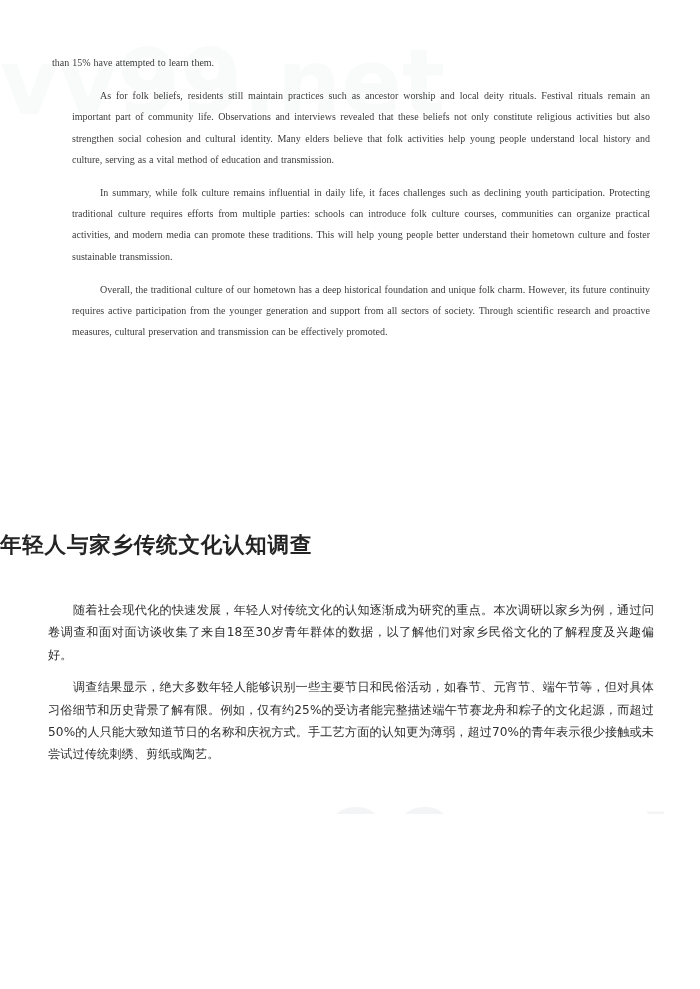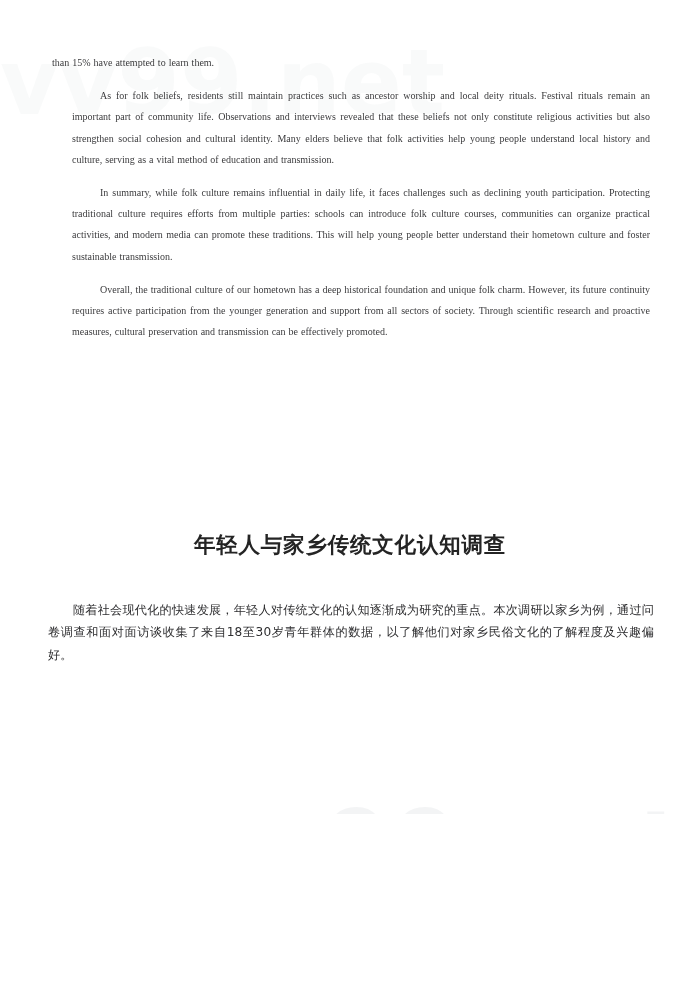--- a/index.html
+++ b/index.html
@@ -81,21 +81,20 @@
     margin-top: 12px;
     margin-left: 20px;
   }
 
   
   .cn-title {
     position: absolute;
     left: 0;
     top: 530px;
     width: 700px;
-    text-align: center;
     font-family: "DejaVu Sans", "Liberation Sans", sans-serif;
     font-size: 21.5px;
     font-weight: 700;
     color: #242424;
     letter-spacing: 0.8px;
   }
 
   
   .cn-block {
     position: absolute;
@@ -149,19 +148,20 @@
       <p class="en">than 15% have attempted to learn them.</p>
       <p class="en indent gap">As for folk beliefs, residents still maintain practices such as ancestor worship and local deity rituals. Festival rituals remain an important part of community life. Observations and interviews revealed that these beliefs not only constitute religious activities but also strengthen social cohesion and cultural identity. Many elders believe that folk activities help young people understand local history and culture, serving as a vital method of education and transmission.</p>
       <p class="en indent gap">In summary, while folk culture remains influential in daily life, it faces challenges such as declining youth participation. Protecting traditional culture requires efforts from multiple parties: schools can introduce folk culture courses, communities can organize practical activities, and modern media can promote these traditions. This will help young people better understand their hometown culture and foster sustainable transmission.</p>
       <p class="en indent gap">Overall, the traditional culture of our hometown has a deep historical foundation and unique folk charm. However, its future continuity requires active participation from the younger generation and support from all sectors of society. Through scientific research and proactive measures, cultural preservation and transmission can be effectively promoted.</p>
     </div>
 
     <div class="cn-title">年轻人与家乡传统文化认知调查</div>
 
     <div class="cn-block">
       <p class="cn">随着社会现代化的快速发展，年轻人对传统文化的认知逐渐成为研究的重点。本次调研以家乡为例，通过问卷调查和面对面访谈收集了来自18至30岁青年群体的数据，以了解他们对家乡民俗文化的了解程度及兴趣偏好。</p>
+      <p class="cn">调查结果显示，绝大多数年轻人能够识别一些主要节日和民俗活动，如春节、元宵节、端午节等，但对具体习俗细节和历史背景了解有限。例如，仅有约25%的受访者能完整描述端午节赛龙舟和粽子的文化起源，而超过50%的人只能大致知道节日的名称和庆祝方式。手工艺方面的认知更为薄弱，超过70%的青年表示很少接触或未尝试过传统刺绣、剪纸或陶艺。</p>
     </div>
 
     <div class="footer-rule"></div>
     <div class="footer-url">www. vv99. net</div>
 
   </div>
 </div>
 
 </body></html>

